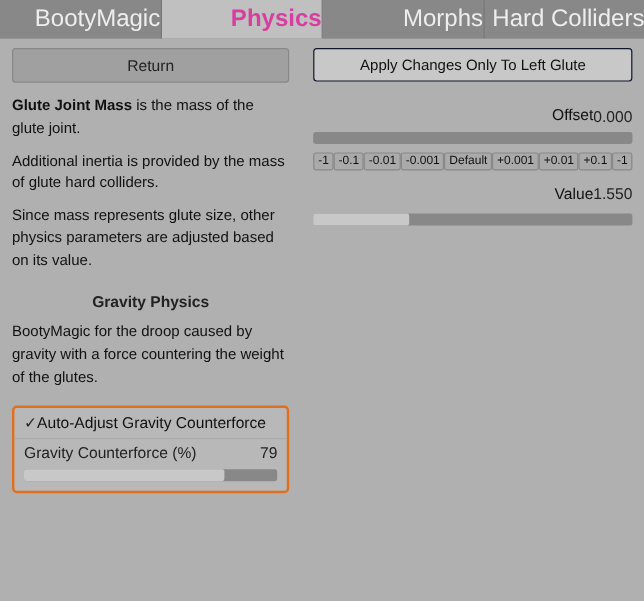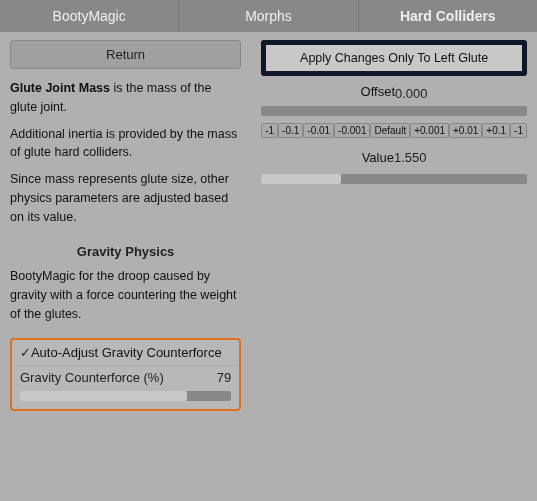--- a/index.html
+++ b/index.html
@@ -16,34 +16,34 @@
     
     .tab-bar {
       display: flex;
       height: 32px;
       background: #888;
     }
     .tab {
       flex: 1;
       display: flex;
       align-items: center;
-      justify-content: center;
+      justify-content: flex-end;
       background: #888;
       color: #eee;
       cursor: pointer;
       border-right: 1px solid #777;
-      font-size: 14px;
+      font-size: 20px;
       font-weight: 500;
     }
     .tab.active {
       background: #c0c0c0;
       color: #d63fa0;
       font-weight: 700;
     }
-    .tab:last-child { border-right: none; font-weight: bold; }
+    .tab:last-child { border-right: none; }
 
     
     .main {
       display: flex;
       height: calc(501px - 32px);
       border-radius: 15px;
     }
 
     
     .left-panel {
@@ -130,38 +130,38 @@
     .right-panel {
       flex: 1;
       padding: 8px 10px;
       display: flex;
       flex-direction: column;
       gap: 0;
     }
 
     .apply-btn {
       background: #c8c8c8;
-      border: 5px solid #0f172a;
+      border: 1px solid #0f172a;
       border-radius: 3px;
       padding: 6px 8px;
       text-align: center;
       cursor: pointer;
       font-size: 12.5px;
       color: #111;
-      margin-bottom: 8px;
+      margin-bottom: 20px;
     }
 
     .param-label {
       font-size: 13px;
       color: #111;
       margin-bottom: 3px;
     }
     .param-row {
       display: flex;
-      justify-content: center;
+      justify-content: flex-end;
       align-items: center;
       margin-bottom: 2px;
     }
     .param-value {
       font-size: 13px;
     }
 
     .offset-slider-wrap {
       margin-bottom: 2px;
     }
@@ -190,20 +190,23 @@
     .value-slider-wrap {
       margin-top: 2px;
     }
   </style>
 </head>
 <body>
 
 <div class="tab-bar">
   <div class="tab">
     <span>BootyMagic</span>
+  </div>
+  <div class="tab active">
+    <span>Physics</span>
   </div>
   <div class="tab">
     <span>Morphs</span>
   </div>
   <div class="tab">
     <span>Hard Colliders</span>
   </div>
 </div>
 
 <div class="main">

